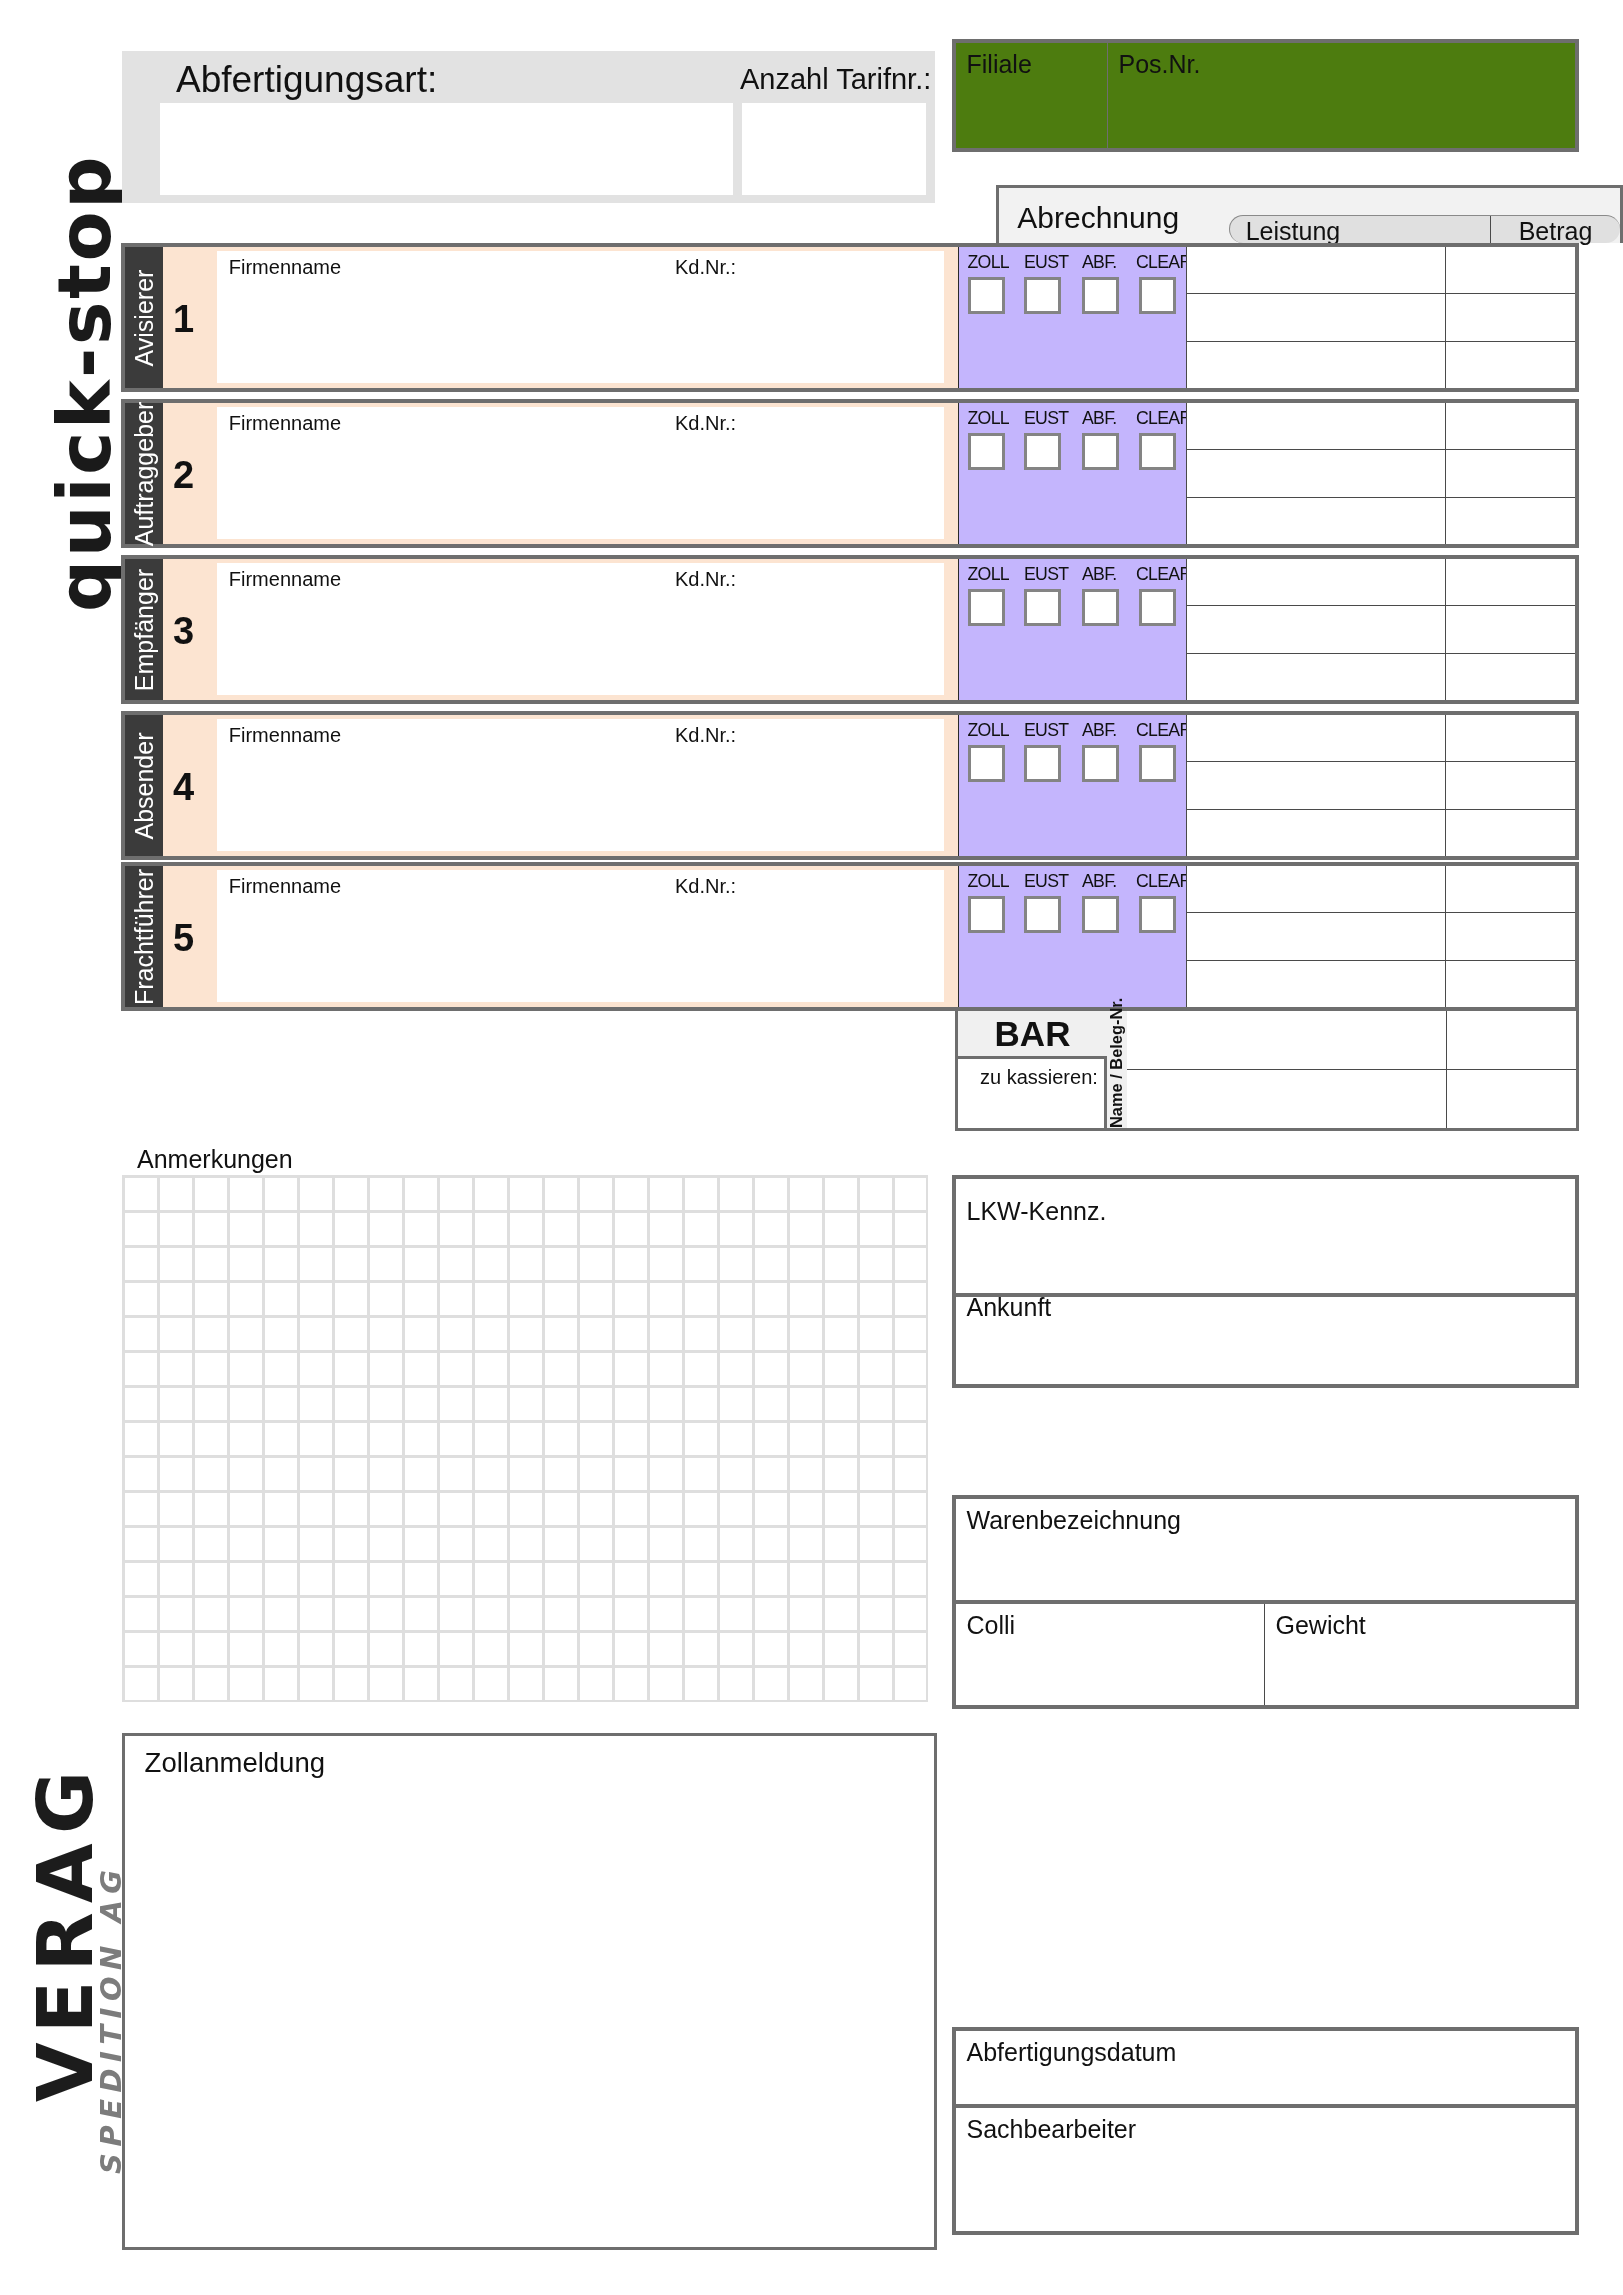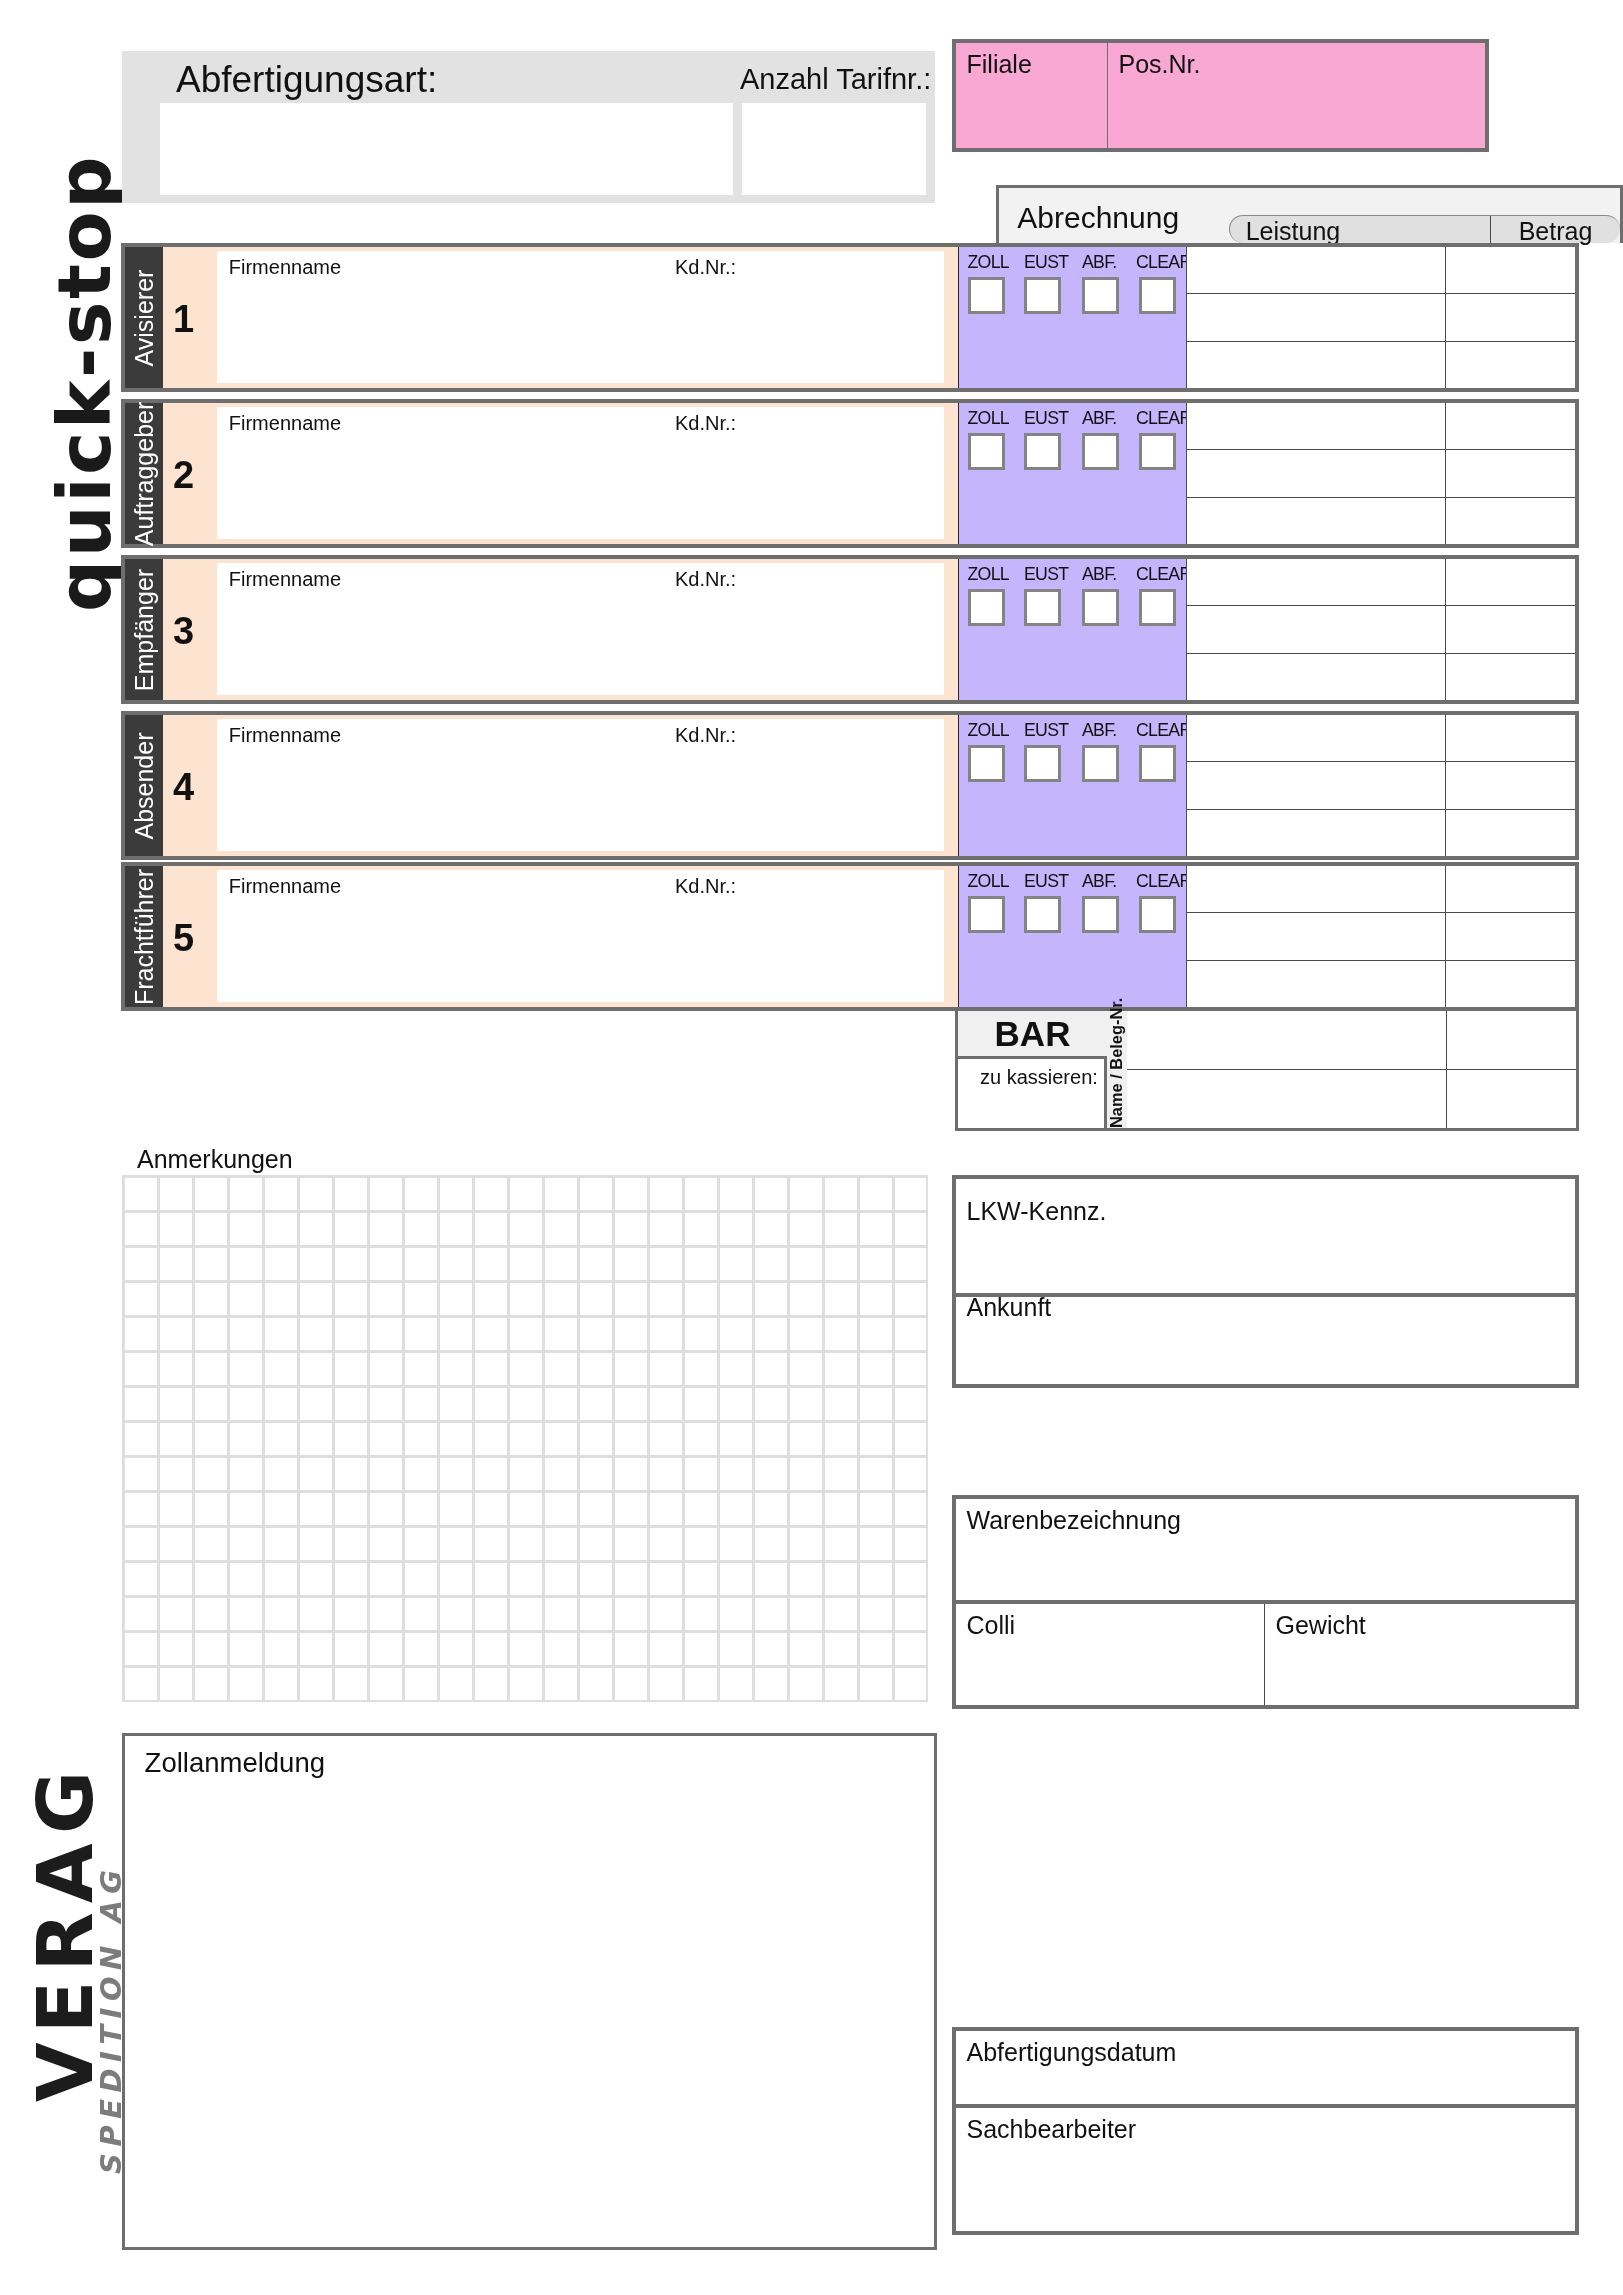--- a/index.html
+++ b/index.html
@@ -19,22 +19,22 @@
       transform:rotate(-90deg);transform-origin:left top;
       font-family:"DejaVu Sans",sans-serif;font-weight:bold;font-style:italic;font-size:29px;
       letter-spacing:6.5px;color:#7c7c7c;display:flex;align-items:center;}
   
   .top-header{left:122px;top:51px;width:813px;height:152px;background:#e2e2e2;}
   .abf-label{left:54px;top:7.9px;font-size:37px;}
   .anz-label{left:618px;top:11.8px;font-size:29px;}
   .abf-input{left:38px;top:52px;width:573px;height:92px;background:#fff;}
   .anz-input{left:620px;top:52px;width:184px;height:92px;background:#fff;}
   
-  .fil-box{left:952px;top:39px;width:537px;height:113px;border:4.6px solid #6e6e6e;
-      background:#f9a8d4;box-sizing:border-box;}
+  .fil-box{left:952px;top:39px;width:627px;height:113px;border:4.6px solid #6e6e6e;
+      background:#4d7c0f;box-sizing:border-box;}
   .fil-cell{left:0;top:0;bottom:0;width:151px;}
   .pos-cell{left:151px;top:0;bottom:0;right:0;border-left:1.3px solid #6e6e6e;}
   .box-label{font-size:25px;padding:6.5px 0 0 10.5px;display:block;}
   
   .abr-box{left:996px;top:185px;width:627px;height:58px;background:#f2f2f2;
       border:3.9px solid #6e6e6e;border-bottom:none;box-sizing:border-box;}
   .abr-title{left:18.3px;top:13px;font-size:30px;}
   .lb-bar{left:230px;right:0;top:27px;bottom:0;background:#e0e0e0;
       border-top:1.3px solid #8a8a8a;border-left:1.3px solid #8a8a8a;display:flex;box-sizing:border-box;border-radius:14px;}
   .lb-l{flex:1;font-size:25px;padding:1.3px 0 0 15.7px;}

